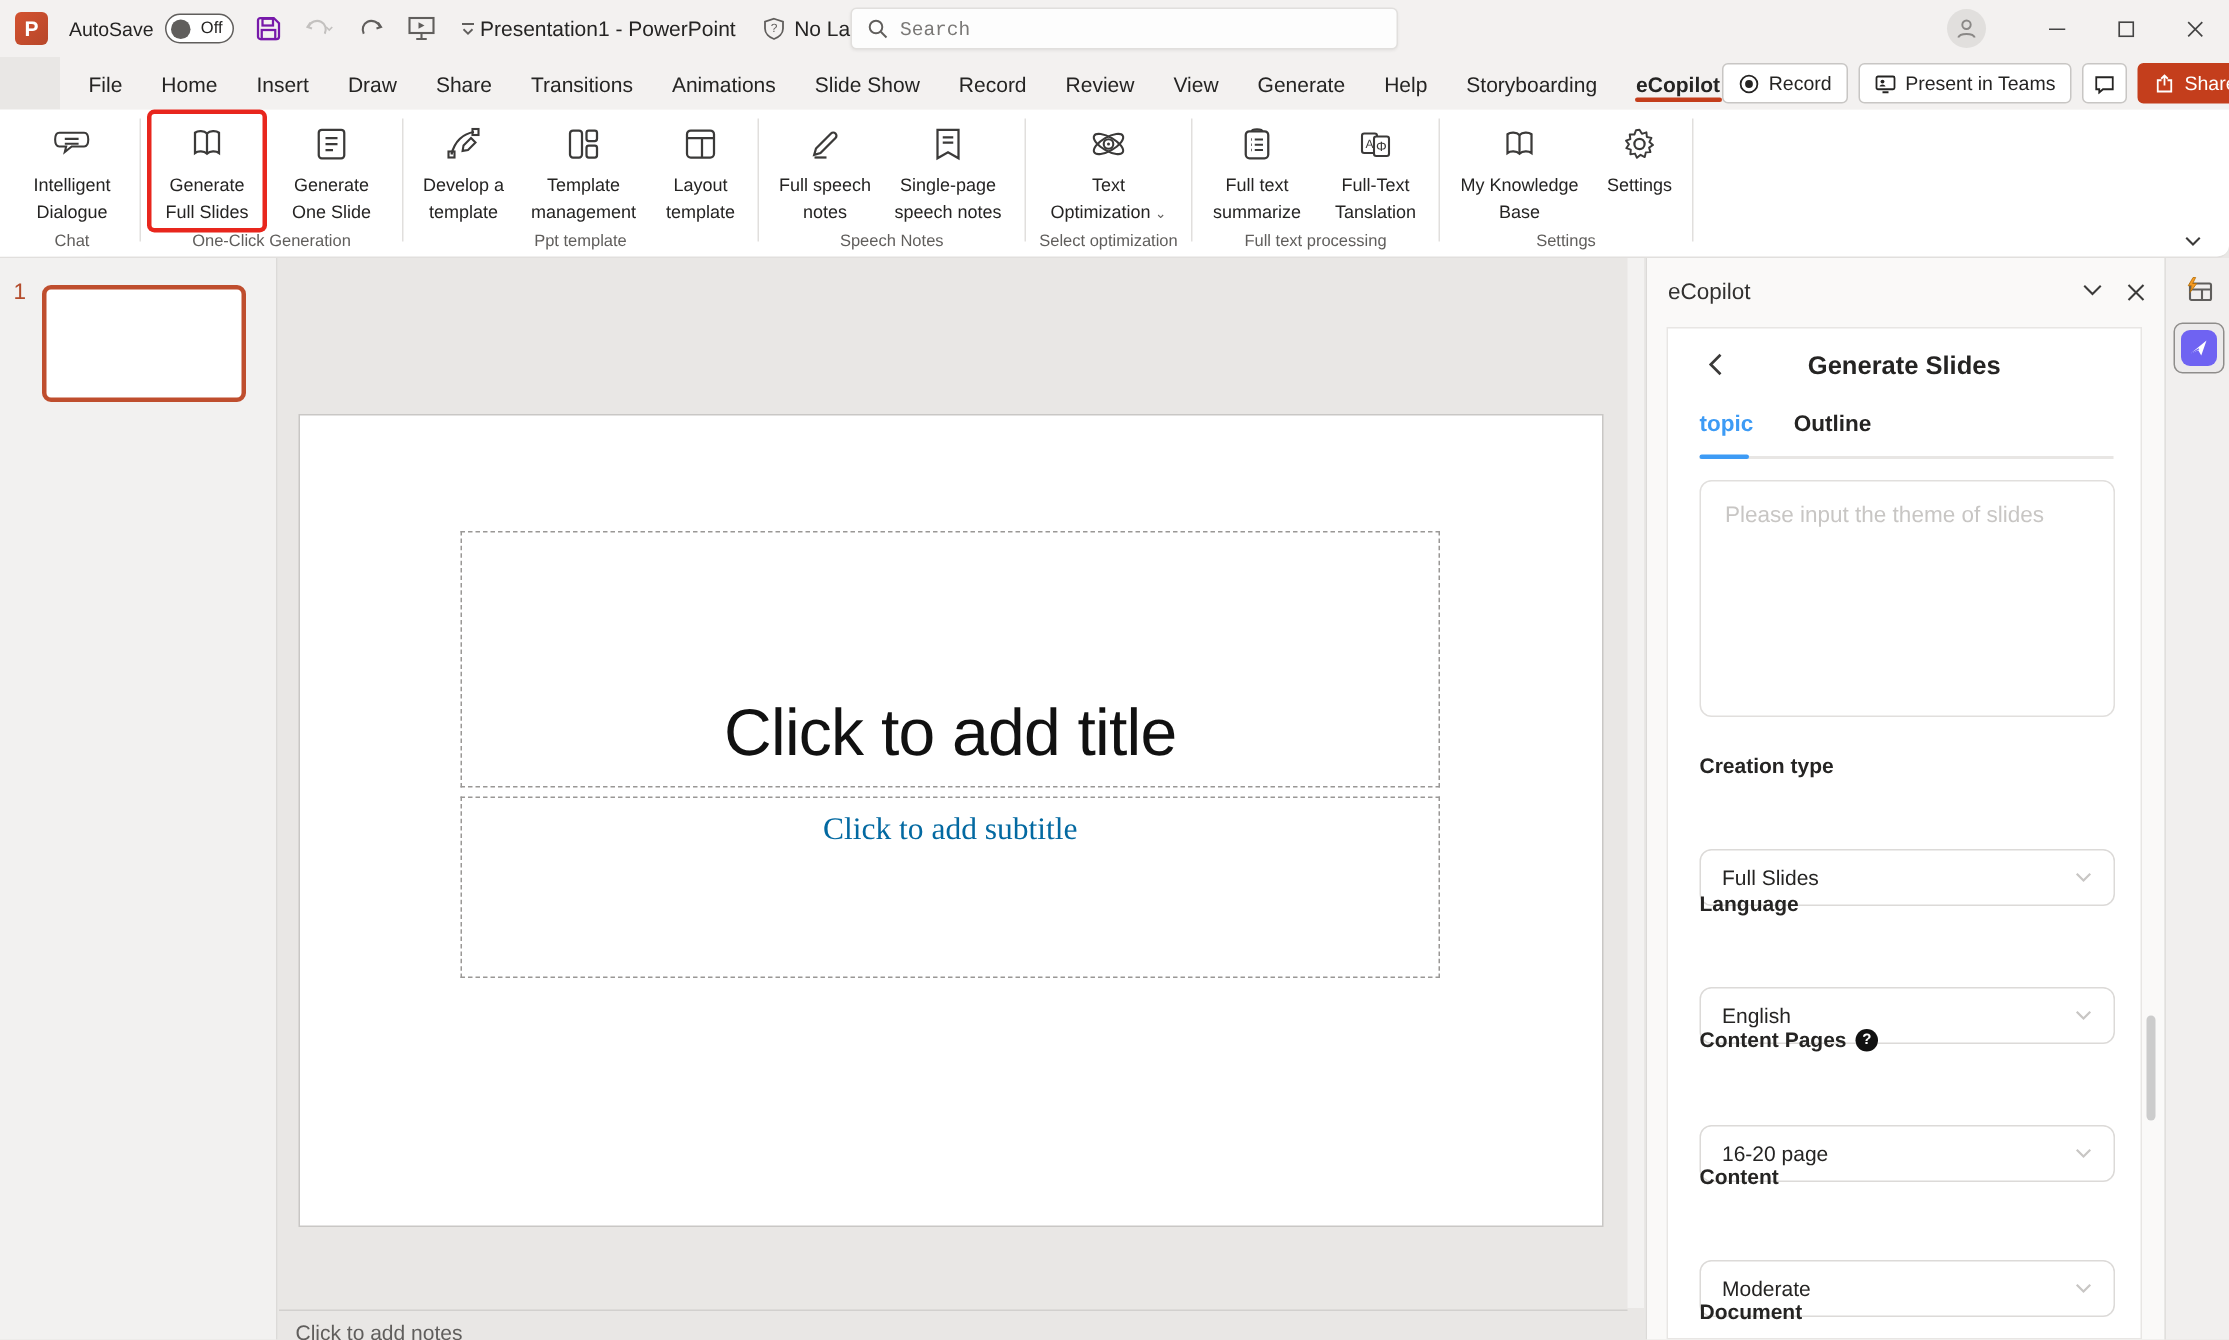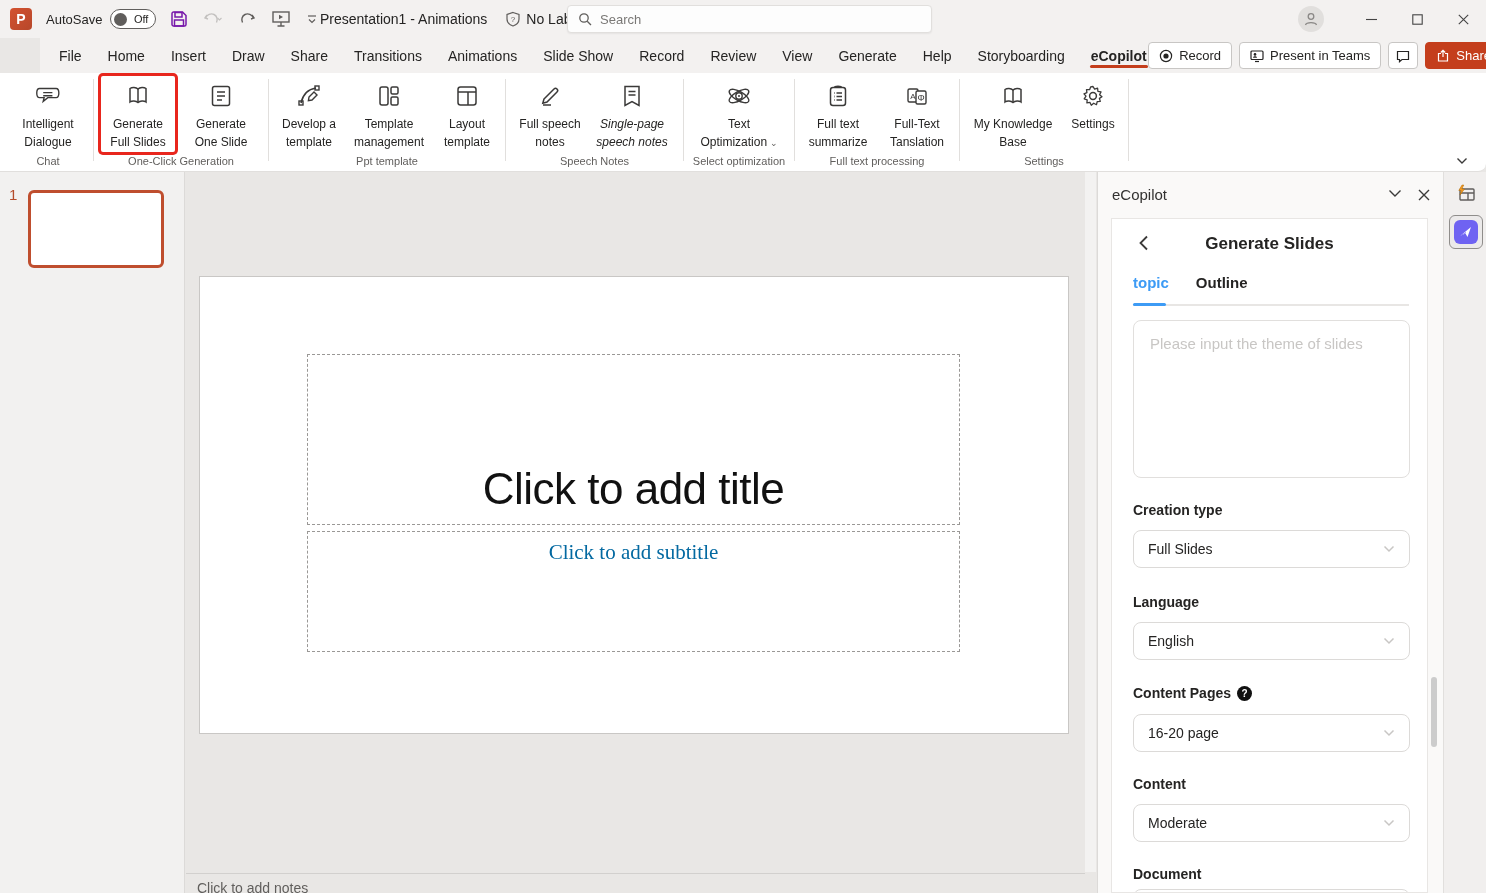--- a/index.html
+++ b/index.html
@@ -19,21 +19,21 @@
   .toggle .state { position:absolute; right:7px; font-size:11px; color:#252423; }
   .qat { display:flex; align-items:center; gap:13px; }
   .qat .dis { opacity:.45; }
   .tb-title { position:absolute; left:320px; top:0; height:38px; display:flex; align-items:center; gap:18px;
               font-size:14px; color:#252423; }
   .sens { display:flex; align-items:center; gap:5px; font-size:14px; color:#252423; }
   .searchbox { position:absolute; left:567px; top:5px; width:365px; height:28px; background:#fdfdfd;
                border:1px solid #e1dfdd; border-radius:4px; display:flex; align-items:center; padding:0 10px; gap:8px;
                box-shadow:0 1px 2px rgba(0,0,0,.06); }
   .searchbox input { border:none; outline:none; background:transparent; font-size:13px; color:#ef4444; width:300px;
-                     font-family:Liberation Sans, sans-serif; }
+                     font-family:Liberation Mono, monospace; }
   .searchbox input::placeholder { color:#7a7876; }
   .tb-right { position:absolute; right:0; top:0; height:38px; display:flex; align-items:center; }
   .acct { width:26px; height:26px; border-radius:50%; background:#e1dfdd; display:flex; align-items:center;
           justify-content:center; margin-right:24px; }
   .winbtn { width:46px; height:38px; display:flex; align-items:center; justify-content:center; }
 
   
   .menubar { position:absolute; left:0; top:38px; width:1486px; height:35px; background:#f3f1f0;margin-left:40px; }
   .menu-items { position:absolute; left:6px; top:0; height:35px; display:flex; align-items:center; }
   .menu-item { padding:0 13px; font-size:14px; color:#252423; height:35px; display:flex; align-items:center;
@@ -67,21 +67,21 @@
   .content { position:absolute; left:0; top:172px; width:1486px; height:721px; background:#e9e7e5; }
 
   
   .thumbs { position:absolute; left:0; top:0; width:185px; height:721px; background:#f2f1f0; border-right:1px solid #dcdad8; }
   .slide-num { position:absolute; left:9px; top:14px; font-size:15px; color:#b44c2c; }
   .thumb { position:absolute; left:28px; top:18px; width:136px; height:78px; background:#fff;
            border:3px solid #bf4e2e; border-radius:6px; }
 
   
   .canvas-scroll { position:absolute; left:1085px; top:0; width:11px; height:700px; background:#f3f2f1; }
-  .slide { position:absolute; left:200px; top:105px; width:868px; height:456px; background:#fff;
+  .slide { position:absolute; left:200px; top:105px; width:868px; height:540px; background:#fff;
            box-shadow:0 0 0 1px #c9c7c5; }
   .ph { position:absolute; border:1.5px dashed #9a9896; }
   .ph-title { left:107px; top:77px; width:653px; height:171px; display:flex; align-items:flex-end; justify-content:center; }
   .ph-title span { font-size:44px; color:#111; letter-spacing:-.5px; padding-bottom:10px; }
   .ph-sub { left:107px; top:254px; width:653px; height:121px; display:flex; align-items:flex-start; justify-content:center; }
   .ph-sub span { font-size:21px; color:#0369a1; padding-top:8px;font-family:Liberation Serif, serif; }
   .notes-line { position:absolute; left:186px; top:701px; width:899px; height:1px; background:#d2d0ce; }
   .notes-text { position:absolute; left:197px; top:708px; font-size:14px; color:#605e5c; }
 
   
@@ -102,21 +102,21 @@
   .theme-input { position:absolute; left:21px; top:101px; width:277px; height:158px; border:1px solid #e1dfdd;
                  border-radius:8px; resize:none; padding:14px 16px; font-size:15px; color:#333;
                  font-family:"Liberation Sans", sans-serif; outline:none; }
   .theme-input::placeholder { color:#c8c6c4; }
   .fld-label { position:absolute; left:21px; font-size:14px; font-weight:bold; color:#252423;
                display:flex; align-items:center; gap:6px; }
   .help-badge { width:15px; height:15px; border-radius:50%; background:#111; color:#fff; font-size:10px;
                 font-weight:bold; display:flex; align-items:center; justify-content:center; }
   .dropdown { position:absolute; left:21px; width:277px; height:38px; border:1px solid #dcdad8; border-radius:8px;
               background:#fff; display:flex; align-items:center; justify-content:space-between; padding:0 14px;
-              font-size:14px; color:#252423; }
+              font-size:14px; color:#252423;margin-top:36px; }
   .dd-chev { color:#c8c6c4; }
   .panel-thumb { position:absolute; left:333px; top:505px; width:6px; height:70px; background:#cccccc; border-radius:3px; }
 
   
   .rail { position:absolute; left:1443px; top:0; width:43px; height:721px; background:#f1efee; border-left:1px solid #e1dfdd; }
   .rail-ic1 { position:absolute; left:12px; top:12px; }
   .addin-btn { position:absolute; left:5px; top:43px; width:34px; height:34px; border:1px solid #8f8d8b;
                border-radius:6px; background:#eceaea; display:flex; align-items:center; justify-content:center; }
   .addin-ic { width:24px; height:24px; border-radius:6px; background:#6f63f2; display:flex; align-items:center; justify-content:center; }
 </style>
@@ -164,21 +164,21 @@
       <span>
         <svg width="12" height="12" viewBox="0 0 12 12">
             <path d="M2 3 H10" stroke="#605e5c" stroke-width="1.2"></path>
             <path d="M3 6.5 L6 9.5 L9 6.5" fill="none" stroke="#605e5c" stroke-width="1.2"></path>
           </svg>
       </span>
     </div>
   </div>
 
   <div class="tb-title">
-    <span>Presentation1  -  Animations</span>
+    <span>Presentation1  -  PowerPoint</span>
     <span class="sens">
       <span>
         <svg width="16" height="16" viewBox="0 0 16 16">
             <path d="M8 1.5 L14 3.5 V8 C14 11.5 11 14 8 15 C5 14 2 11.5 2 8 V3.5 Z" fill="none" stroke="#605e5c" stroke-width="1.2"></path>
             <text x="8" y="10.5" font-size="8" text-anchor="middle" fill="#605e5c" font-family="Liberation Sans, sans-serif">?</text>
           </svg>
       </span>
       <span>No Label</span>
     </span>
   </div>
@@ -356,21 +356,21 @@
       <div class="rb-buttons">
         <div class="rb-btn" style="width:74px;">
           <span class="rb-ic">
             <svg width="28" height="28" viewBox="0 0 28 28">
                 <path d="M8 17 L18 7 a1.8 1.8 0 0 1 3 3 L11 20 l-4.2 1.2 z" fill="none" stroke="#3b3a39" stroke-width="1.5"></path>
                 <path d="M7 23 H15" stroke="#3b3a39" stroke-width="1.5"></path>
               </svg>
           </span>
           <span class="rb-lblwrap"><span class="rb-label">Full speech notes</span></span>
         </div>
-        <div class="rb-btn" style="width:88px;font-style:italic;">
+        <div class="rb-btn" style="width:88px;">
           <span class="rb-ic">
             <svg width="28" height="28" viewBox="0 0 28 28">
                 <path d="M7 4.5 H21 V23.5 L14 19.5 L7 23.5 Z" fill="none" stroke="#3b3a39" stroke-width="1.5"></path>
                 <path d="M10.5 9.5 H17.5 M10.5 13 H17.5" stroke="#3b3a39" stroke-width="1.5"></path>
               </svg>
           </span>
           <span class="rb-lblwrap"><span class="rb-label">Single-page speech notes</span></span>
         </div>
       </div>
       <div class="rb-group-label">Speech Notes</div>

